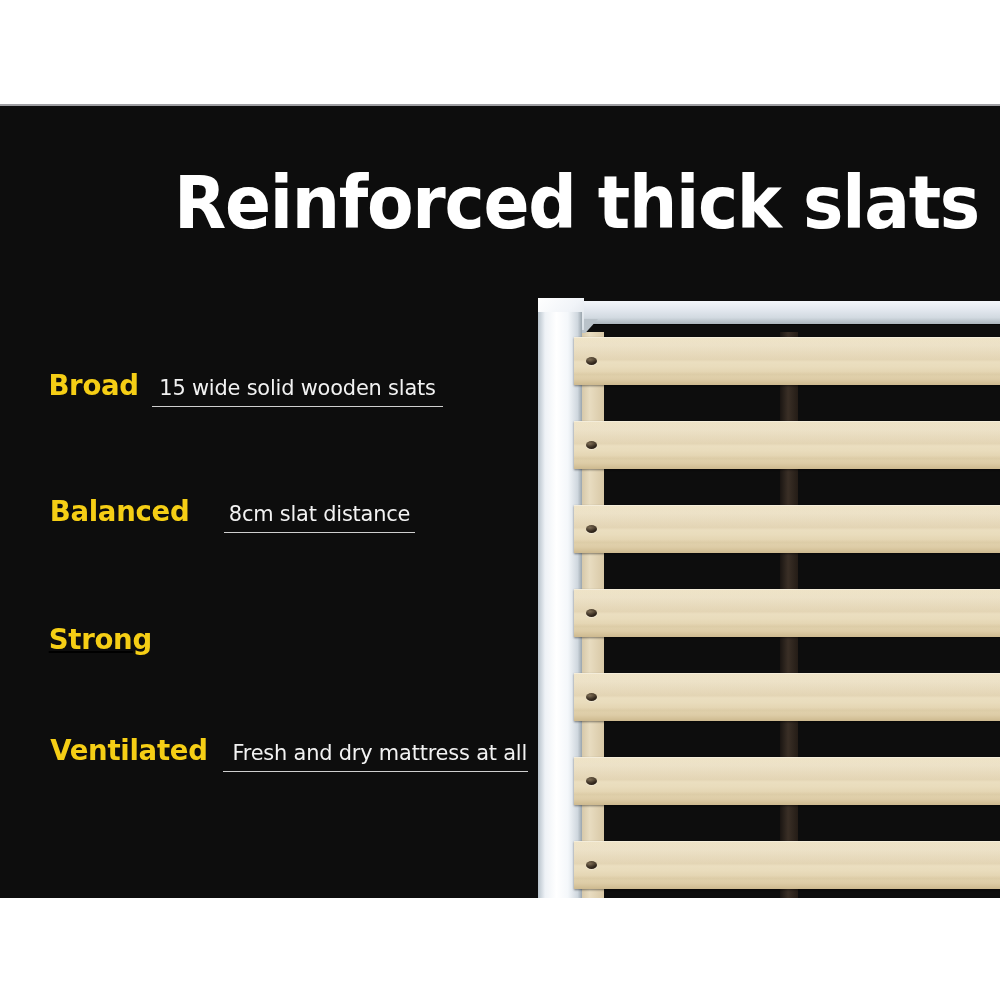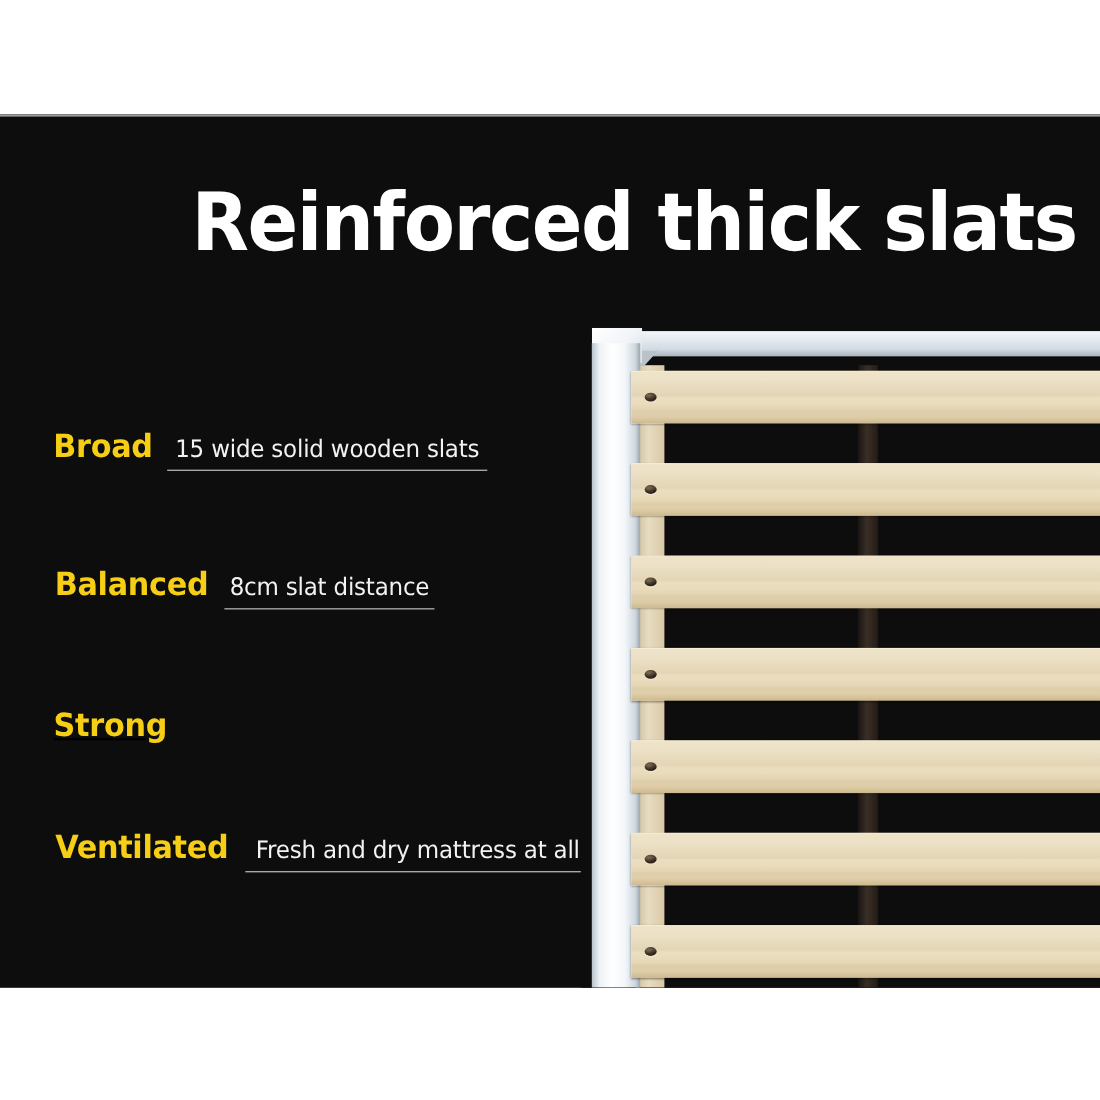--- a/index.html
+++ b/index.html
@@ -64,24 +64,23 @@
     left: 0;
     top: 0;
     width: 560px;
   }
   .feature {
     position: absolute;
     left: 46px;
     display: flex;
     align-items: baseline;
     white-space: nowrap;
-    margin-top: 20px;
   }
   .feature.f0 { top: 264px; }
-  .feature.f1 { top: 390px; }
+  .feature.f1 { top: 390px; gap: 20px; }
   .feature.f2 { top: 518px; text-decoration: underline; }
   .feature.f3 { top: 629px; justify-content: space-between; }
 
   .feature-term {
     color: #f5ce15;
     font-family: "DejaVu Sans", "Liberation Sans", sans-serif;
     font-weight: 700;
     font-size: 29px;
     letter-spacing: -0.3px;
     transform: scaleX(0.95);

